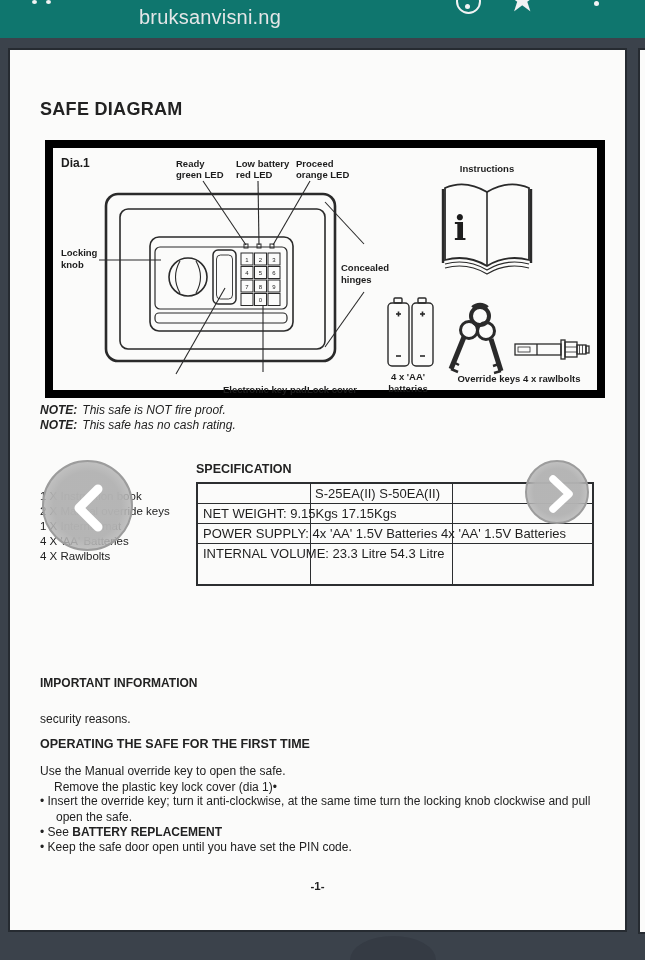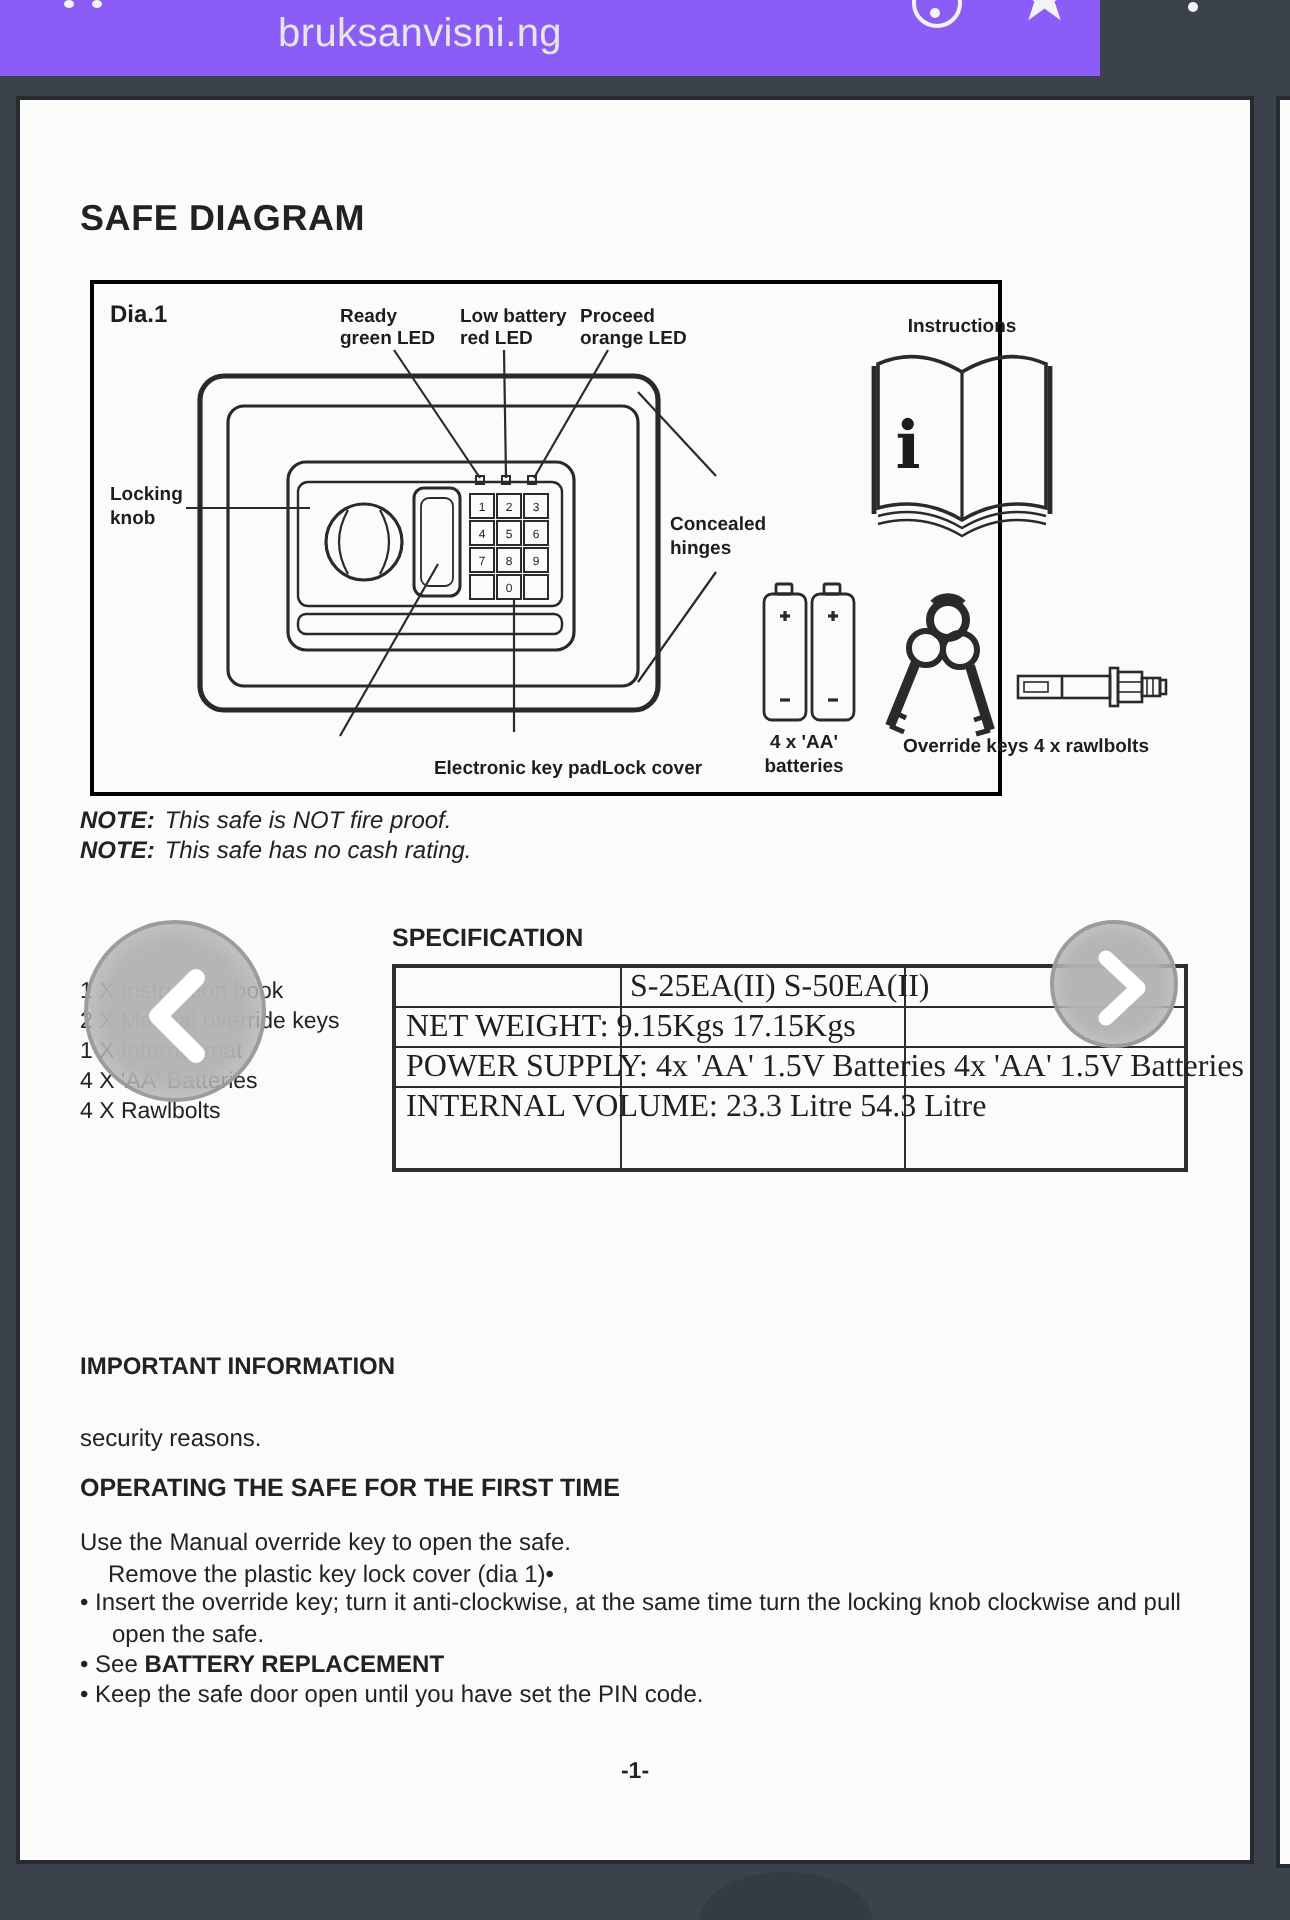--- a/index.html
+++ b/index.html
@@ -1,43 +1,43 @@
 <!DOCTYPE html>
 <html><head>
 <meta charset="utf-8">
 <style>
   html,body{margin:0;padding:0;background:#20242a;}
   .screen{position:relative;width:645px;height:960px;overflow:hidden;
           background:#3b424b;font-family:"Liberation Sans",sans-serif;}
   
-  .topbar{position:absolute;left:0;top:0;width:550px;height:38px;background:#8b5cf6;z-index:30;text-decoration:underline;}
+  .topbar{position:absolute;left:0;top:0;width:645px;height:38px;background:#0f766e;z-index:30;text-decoration:underline;}
   .bar-title{position:absolute;left:0;top:6px;width:420px;text-align:center;
              font-size:20px;color:#e4e6e7;letter-spacing:.2px;}
   .chrome-dot{position:absolute;background:#f2f3f4;border-radius:50%;}
   .person-ic{position:absolute;left:456px;top:-11px;width:21px;height:21px;border:2.5px solid #f2f3f4;border-radius:50%;}
   .person-ic .pd{position:absolute;left:7px;top:13px;width:5px;height:5px;background:#f2f3f4;border-radius:50%;}
   .star-ic{position:absolute;left:507px;top:-18px;font-size:34px;color:#f2f3f4;line-height:34px;}
   
   .page{position:absolute;left:8px;top:48px;width:619px;height:884px;box-sizing:border-box;
         background:#fbfbfa;border:2px solid #262b31;z-index:1;}
   .page2{position:absolute;left:638px;top:48px;width:12px;height:882px;background:#fbfbfa;
          border:2px solid #262b31;z-index:1;}
   .t{position:absolute;color:#222;font-size:12px;line-height:16px;white-space:nowrap;}
   .h1{font-size:18px;font-weight:bold;letter-spacing:.3px;}
   .h2{font-size:12px;font-weight:bold;}
   .h3{font-size:12.5px;font-weight:bold;}
   .it{font-style:italic;font-size:12px;}
   .it b{margin-right:5px;}
   .small{font-size:11.5px;}
-  .diagram-box{position:absolute;left:35px;top:90px;width:456px;height:258px;border:2px solid #000000;box-sizing:border-box;}
+  .diagram-box{position:absolute;left:35px;top:90px;width:560px;height:258px;border:8px solid #000000;box-sizing:border-box;}
   
   .spec-table{position:absolute;left:186px;top:432px;width:398px;height:104px;border:2px solid #2c2e30;box-sizing:border-box;}
   .spec-row{position:relative;height:20px;border-bottom:1px solid #2c2e30;box-sizing:border-box;}
   .spec-row:last-child{border-bottom:none;text-align:center;}
-  .spec-row .txt{position:absolute;left:5px;top:0;font-size:16px;line-height:19px;color:#1f1f1f;white-space:nowrap;font-family:Liberation Serif, serif;}
+  .spec-row .txt{position:absolute;left:5px;top:0;font-size:13px;line-height:19px;color:#1f1f1f;white-space:nowrap;}
   .vline{position:absolute;top:0;width:1px;height:100%;background:#2c2e30;}
   
   .nav-arrow{position:absolute;border-radius:50%;z-index:20;
              background:radial-gradient(circle,rgba(179,179,179,.97) 55%,rgba(179,179,179,.55) 100%);
              border:2px solid #9c9c9c;box-sizing:border-box;cursor:pointer;}
   .ellipse{position:absolute;left:350px;top:936px;width:86px;height:48px;border-radius:50%;background:#353b44;z-index:0;}
   svg text{font-family:"Liberation Sans",sans-serif;fill:#1d1d1d;}
   .dlabel{font-size:9.5px;font-weight:bold;}
   .dialabel{font-size:12px;font-weight:bold;}
   .kdigit{font-size:6px;}

